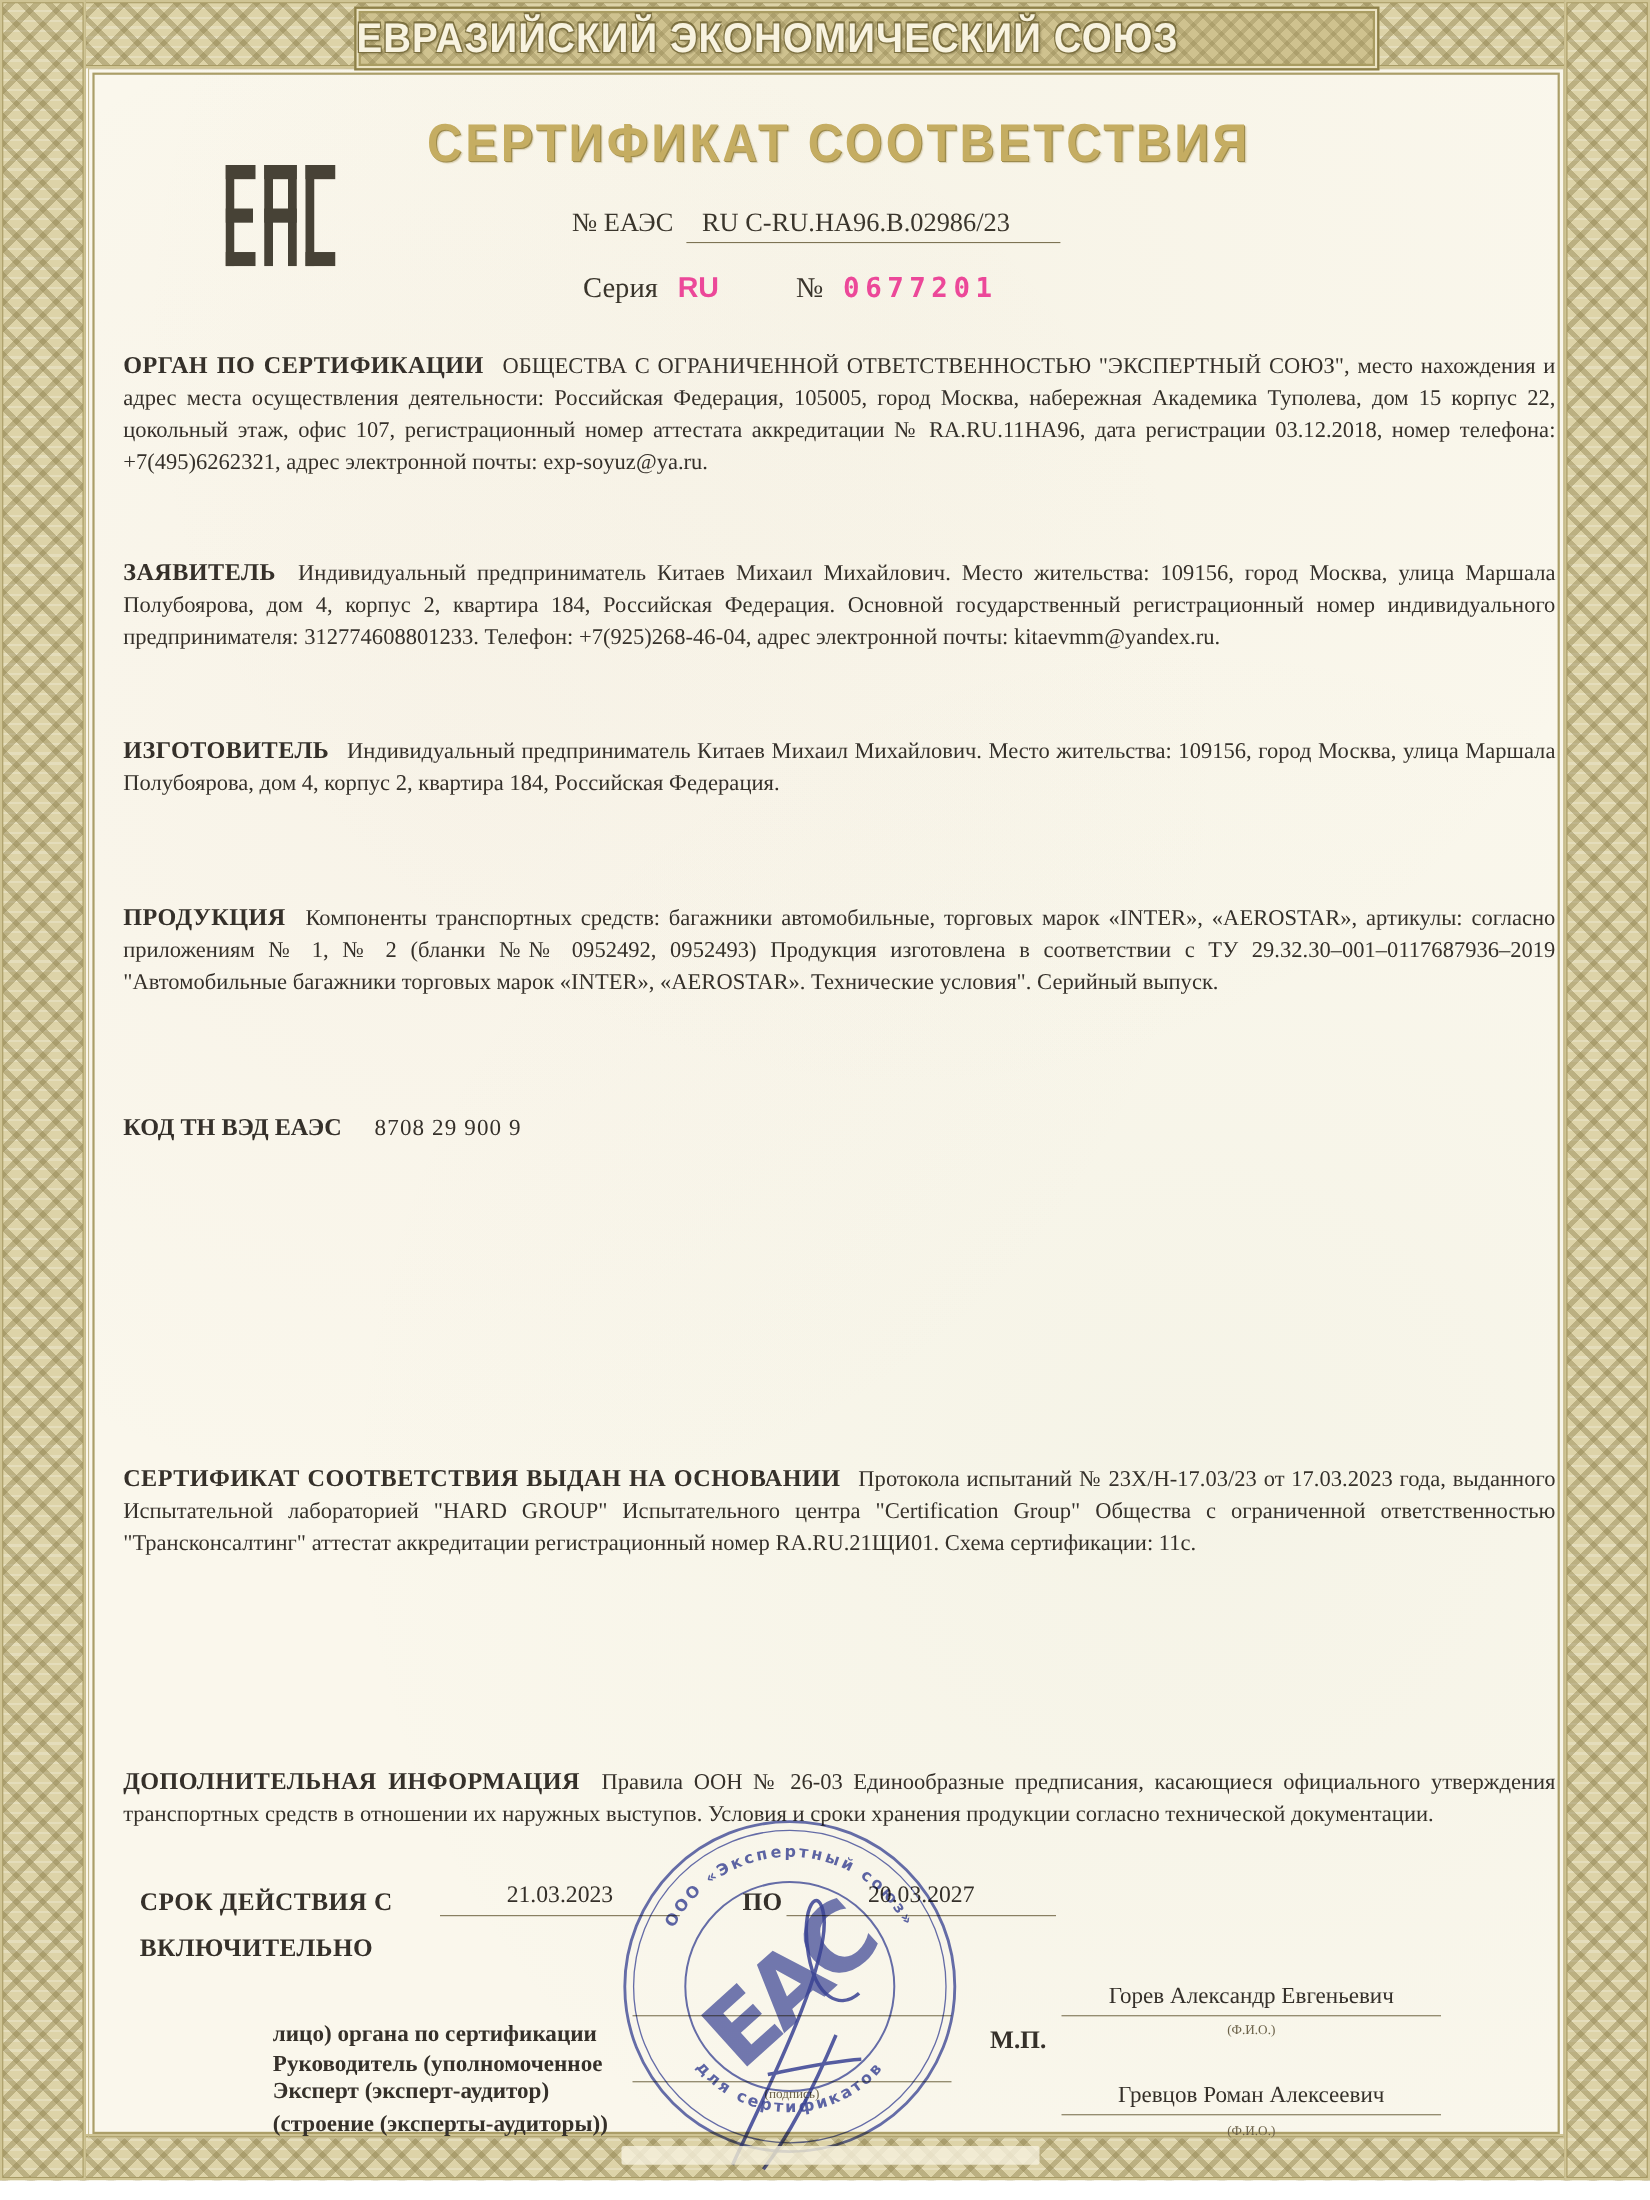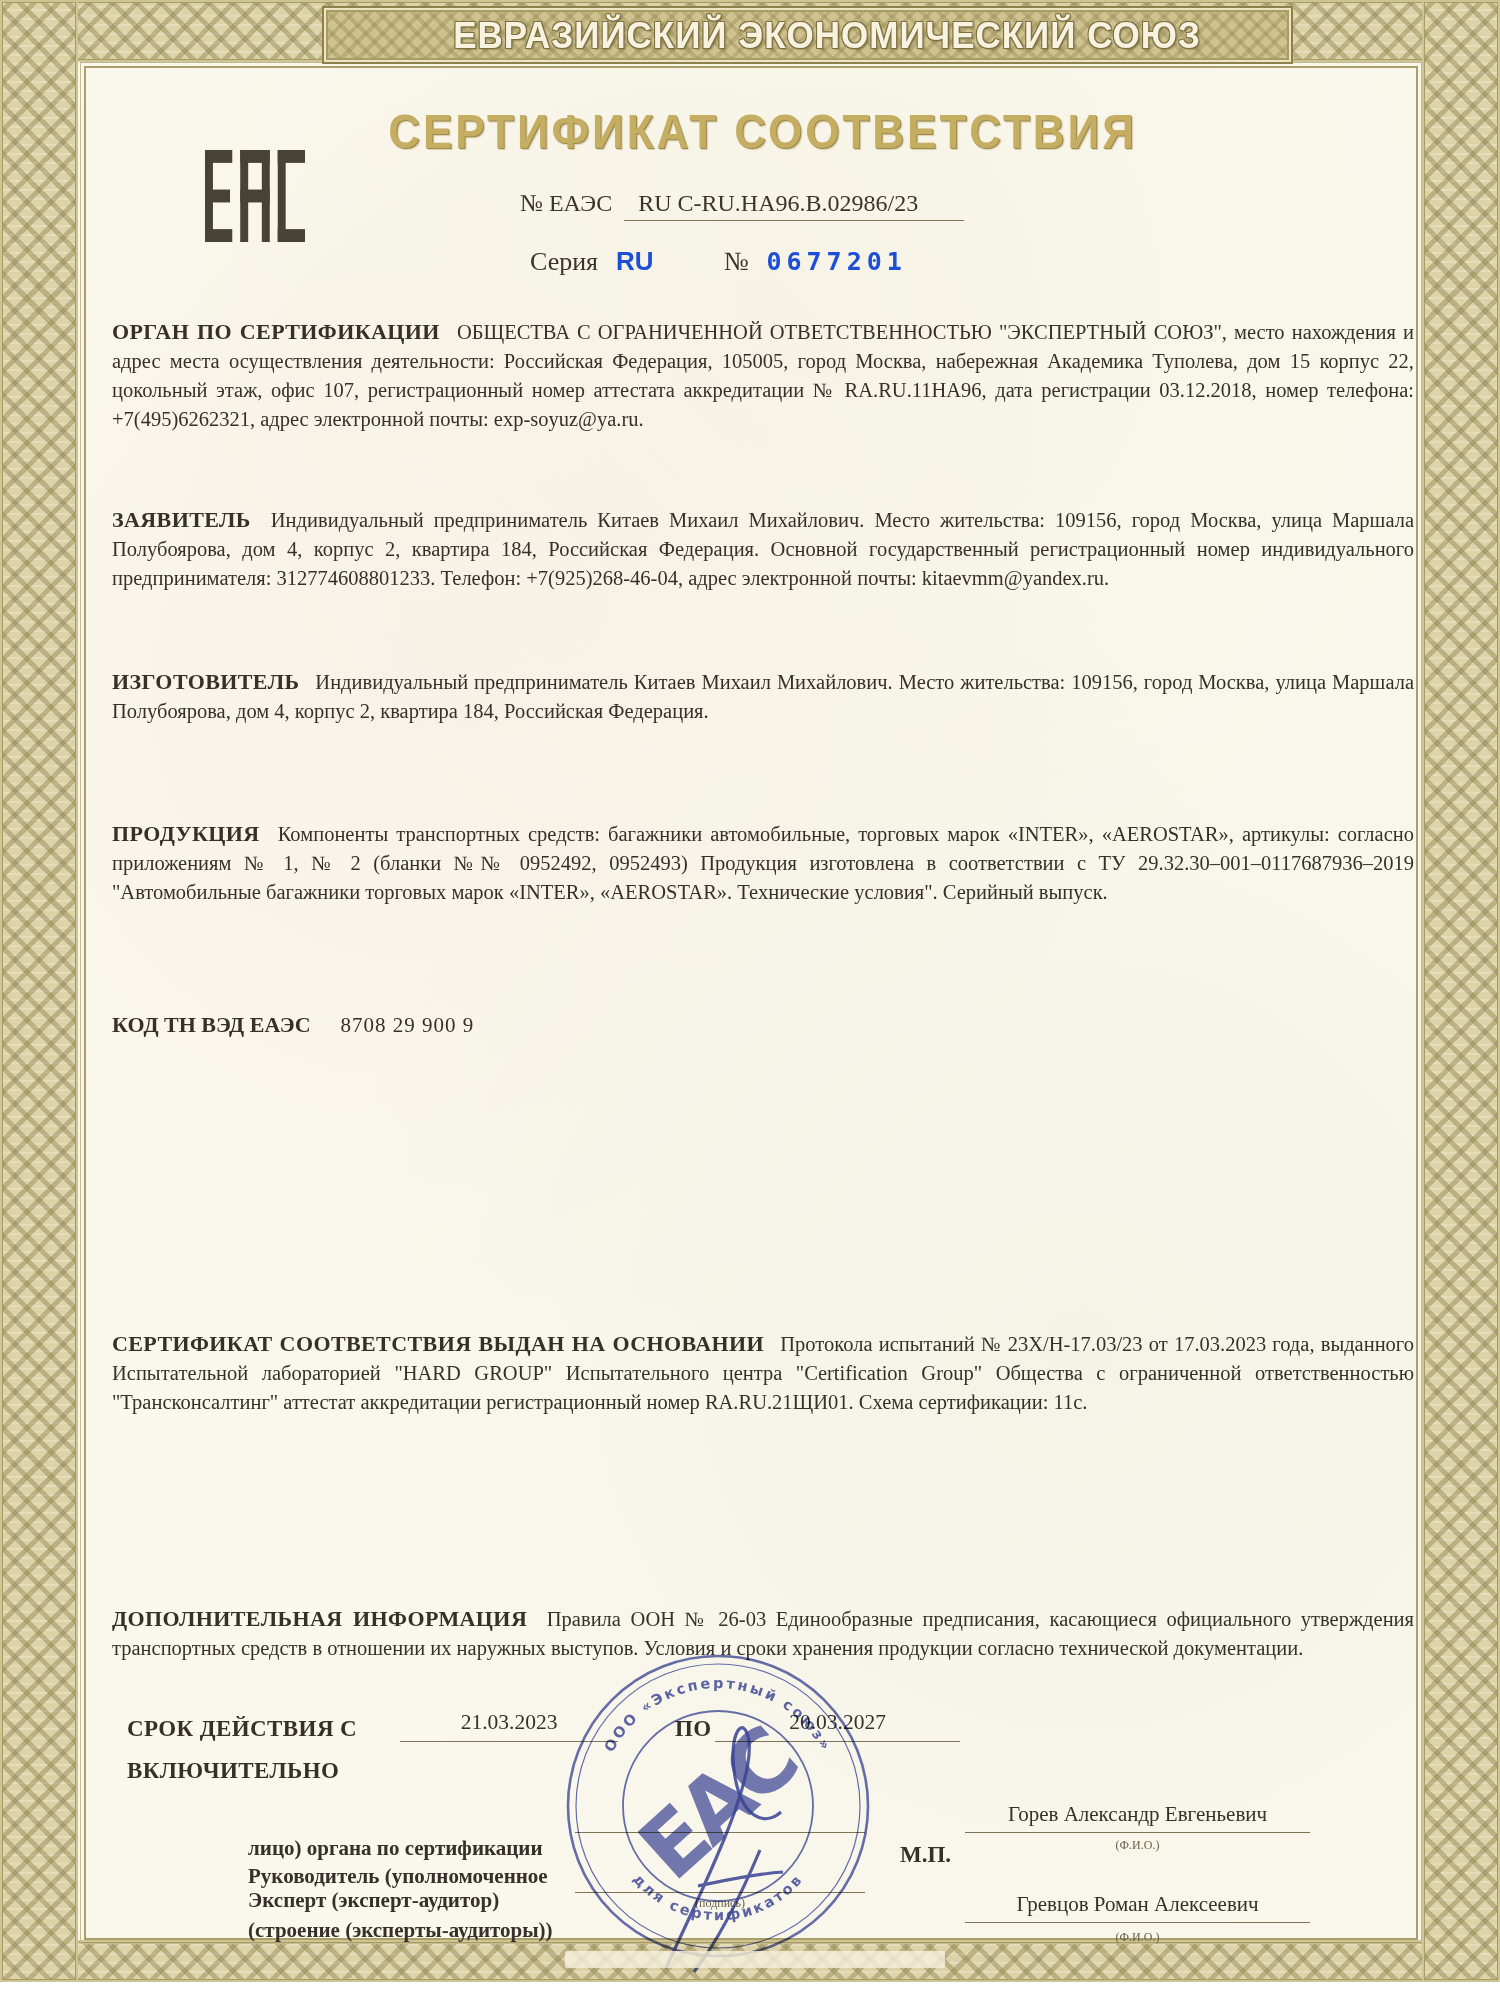--- a/index.html
+++ b/index.html
@@ -32,49 +32,48 @@
   .b-left   { left:0; top:0;      width:78px;   height:1982px; }
   .b-right  { left:1422px; top:0; width:78px;   height:1982px; }
   .inner-frame {
     position:absolute; left:84px; top:66px; width:1330px; height:1870px;
     border:2px solid #ab9e68; outline:1px solid #c6bb8e; outline-offset:3px;
     pointer-events:none;
   }
   
   .banner {
     position:absolute; left:322px; top:6px; width:928px; height:54px;
-    display:flex; align-items:center; justify-content:center;
+    display:flex; align-items:center; 
     background-color:#cfc28f;
     background-image:
       repeating-linear-gradient(45deg, rgba(146,133,82,.35) 0 4px, transparent 4px 12px),
       repeating-linear-gradient(-45deg, rgba(146,133,82,.35) 0 4px, transparent 4px 12px);
     border:2px solid #8d8049;
     box-shadow: inset 0 0 0 2px #ece4c4, inset 0 0 0 4px #a99c62;
-    padding-left: 39px;
   }
   .banner-text {
     font-family:"Liberation Sans","DejaVu Sans",sans-serif;
     font-weight:bold; font-size:35px; letter-spacing:1px;
     color:#f8f3e0; white-space:nowrap; transform:scaleY(1.08);
     text-shadow:1px 1px 0 #7c7040, -1px -1px 0 #7c7040, 1px -1px 0 #7c7040, -1px 1px 0 #7c7040, 2px 2px 2px rgba(90,80,40,.45);
   }
   
   .eac-mark { position:absolute; left:205px; top:150px; width:100px; height:92px; }
   
   .doc-title {
     position:absolute; left:330px; top:106px; width:865px; text-align:center;
     font-family:"Liberation Sans","DejaVu Sans",sans-serif;
     font-weight:bold; font-size:44px; letter-spacing:3px; white-space:nowrap;
     color:#c5ad62; transform:scaleY(1.1);
     text-shadow:1px 1px 0 #9c8a4c, 2px 2px 1px rgba(160,140,80,.35);
   }
   .cert-no { position:absolute; left:520px; top:190px; font-size:24px; color:#3a352c; white-space:nowrap; }
   .cn-value { border-bottom:1.5px solid #7d7354; padding:0 46px 4px 14px; margin-left:12px; }
   .series-row { position:absolute; left:530px; top:246px; font-size:26px; color:#3a352c; white-space:nowrap; }
-  .red { color:#1d4ed8; font-weight:bold; }
+  .red { color:#ec4899; font-weight:bold; }
   .series-ru { margin-left:18px; font-family:"Liberation Sans",sans-serif; }
   .series-no-sign { margin-left:70px; }
   .series-num { margin-left:18px; font-family:"DejaVu Sans Mono",monospace; letter-spacing:5px; font-size:25px; }
   
   .para { position:absolute; left:112px; width:1302px; font-size:20.5px; line-height:29px; text-align:justify; }
   .para b.h { font-size:22px; letter-spacing:.4px; margin-right:10px; }
   .block { display:block; }
   .code-row { position:absolute; left:112px; top:1012px; font-size:22px; }
   .code-row .val { margin-left:30px; font-size:21px; letter-spacing:1px; }
   

